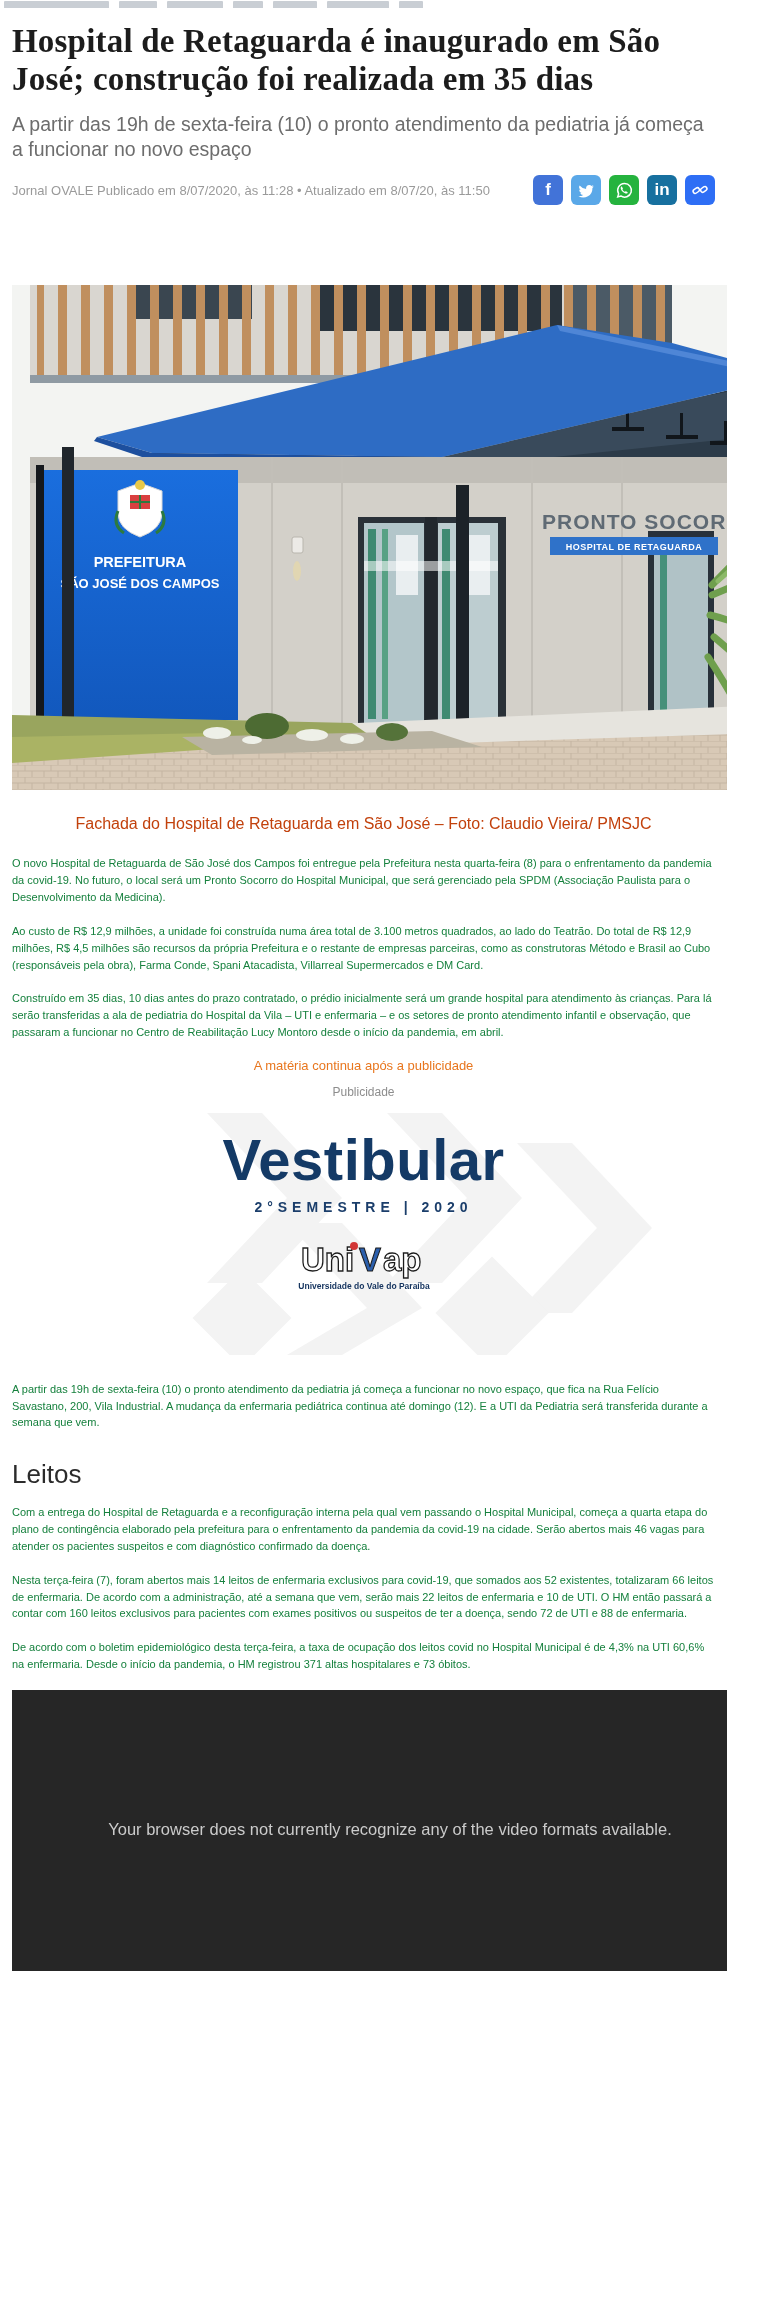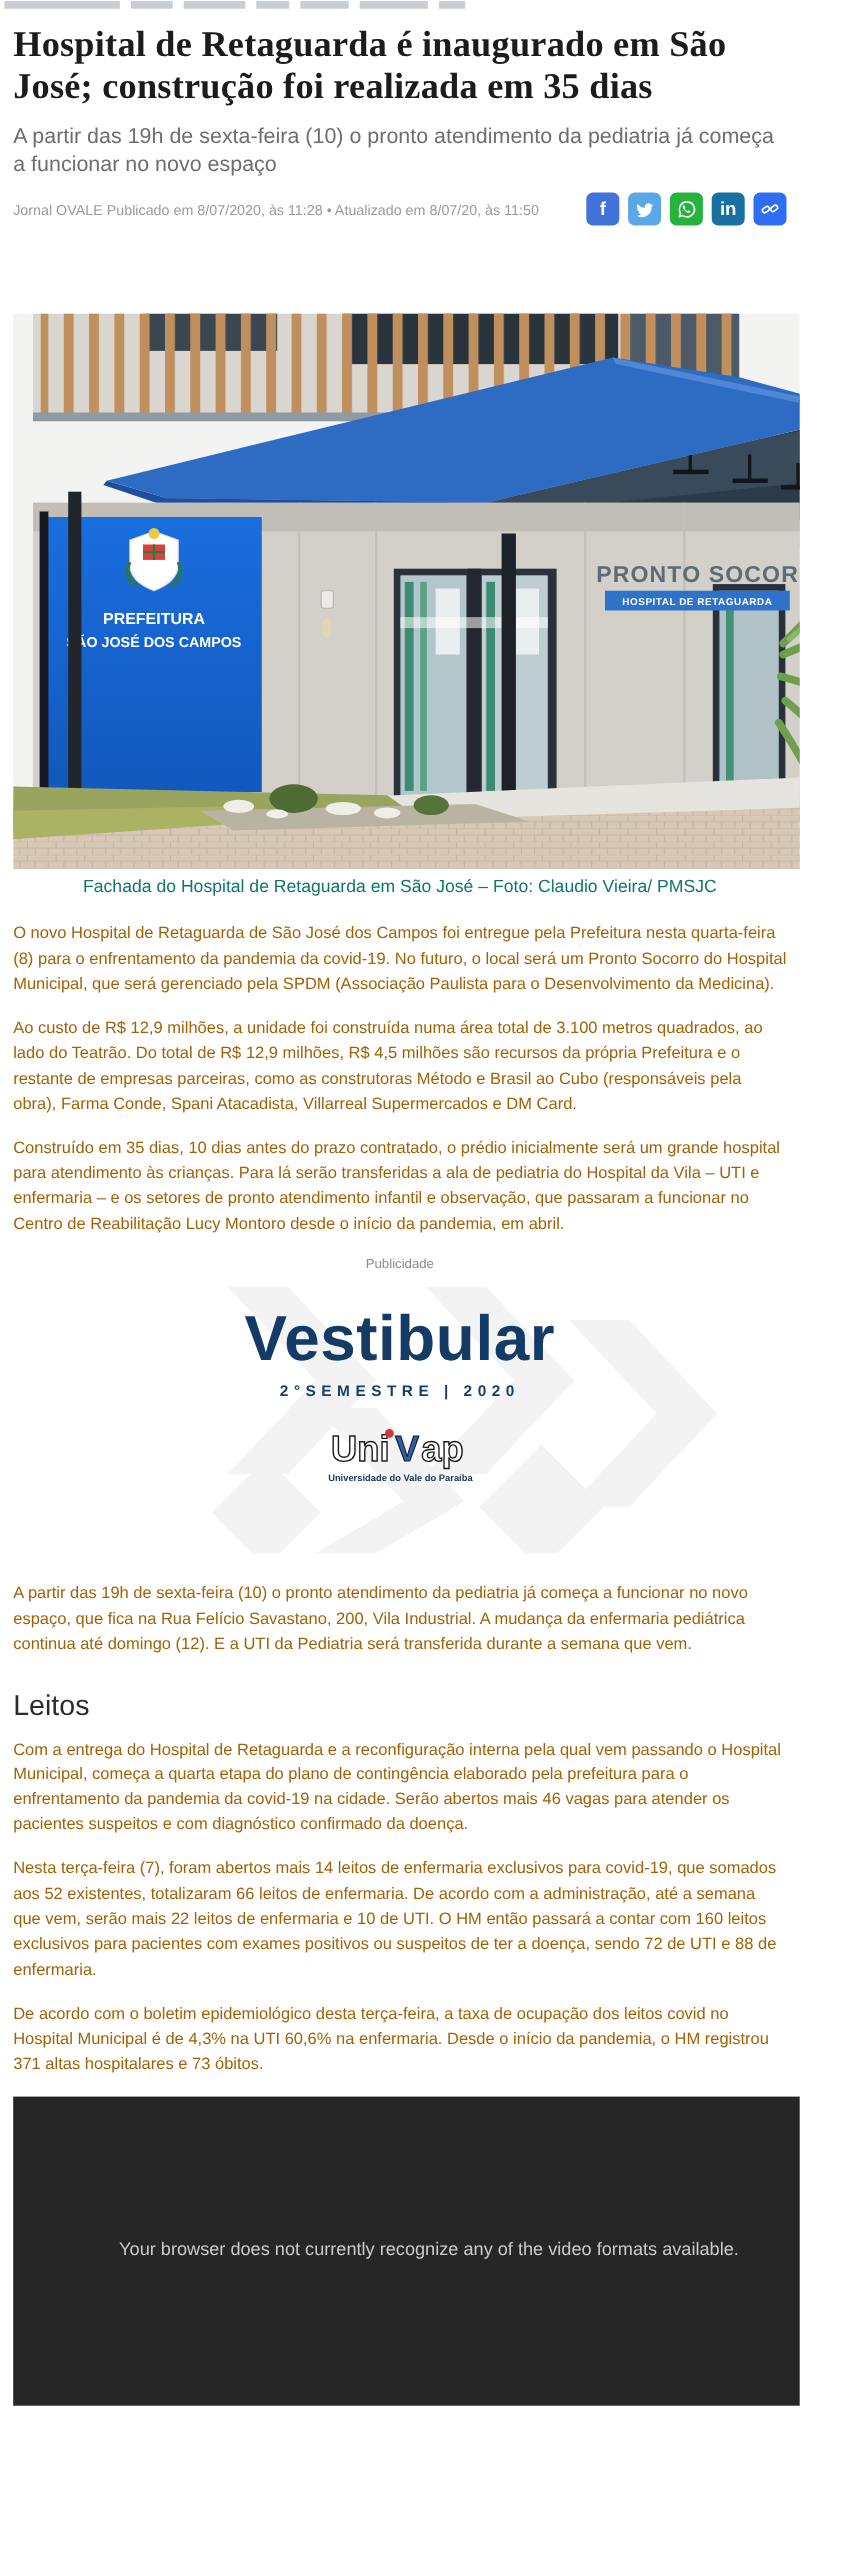--- a/index.html
+++ b/index.html
@@ -20,23 +20,23 @@
   .share .btn{width:30px;height:30px;border-radius:6px;display:flex;align-items:center;
               justify-content:center;color:#fff;font-weight:700;font-size:17px;cursor:pointer;}
   .btn-fb{background:#4273d8;}
   .btn-tw{background:#5aa8e8;}
   .btn-wa{background:#25b33e;}
   .btn-in{background:#17709f;font-size:14px;}
   .btn-lk{background:#2e6ef5;}
 
   figure.hero{margin:80px 0 0 0;}
   .hero svg{display:block;}
-  figcaption{font-size:16px;color:#0f766e;text-align:center;margin-top:8px;}
-
-  .body-copy{margin-top:22px;font-size:15px;line-height:1.53;color:#a16207;}
+  figcaption{font-size:16px;color:#c2410c;text-align:center;margin-top:25px;}
+
+  .body-copy{margin-top:22px;font-size:11px;line-height:1.53;color:#15803d;}
   .body-copy p{margin:0 0 17px 0;}
 
   .ad-notice{margin-top:6px;text-align:center;font-size:13px;color:#e8761e;}
   .ad-label{margin-top:12px;text-align:center;font-size:12px;color:#8d8d8d;}
   .ad-banner{position:relative;height:252px;margin-top:4px;overflow:hidden;cursor:pointer;}
   .ad-banner .pattern{position:absolute;inset:0;}
   .ad-content{position:relative;z-index:1;text-align:center;padding-top:28px;}
   .ad-headline{font-size:58px;font-weight:700;color:#143a66;letter-spacing:.5px;line-height:1;}
   .ad-subline{margin-top:10px;font-size:14px;font-weight:700;color:#1b3e6b;letter-spacing:5px;}
   .ad-logo{margin-top:22px;}
@@ -236,20 +236,21 @@
       </svg>
       <figcaption>Fachada do Hospital de Retaguarda em São José – Foto: Claudio Vieira/ PMSJC</figcaption>
     </figure>
 
     <div class="body-copy">
       <p>O novo Hospital de Retaguarda de São José dos Campos foi entregue pela Prefeitura nesta quarta-feira (8) para o enfrentamento da pandemia da covid-19. No futuro, o local será um Pronto Socorro do Hospital Municipal, que será gerenciado pela SPDM (Associação Paulista para o Desenvolvimento da Medicina).</p>
       <p>Ao custo de R$ 12,9 milhões, a unidade foi construída numa área total de 3.100 metros quadrados, ao lado do Teatrão. Do total de R$ 12,9 milhões, R$ 4,5 milhões são recursos da própria Prefeitura e o restante de empresas parceiras, como as construtoras Método e Brasil ao Cubo (responsáveis pela obra), Farma Conde, Spani Atacadista, Villarreal Supermercados e DM Card.</p>
       <p>Construído em 35 dias, 10 dias antes do prazo contratado, o prédio inicialmente será um grande hospital para atendimento às crianças. Para lá serão transferidas a ala de pediatria do Hospital da Vila – UTI e enfermaria – e os setores de pronto atendimento infantil e observação, que passaram a funcionar no Centro de Reabilitação Lucy Montoro desde o início da pandemia, em abril.</p>
     </div>
 
+    <div class="ad-notice">A matéria continua após a publicidade</div>
     <div class="ad-label">Publicidade</div>
 
     <div class="ad-banner">
       <svg class="pattern" width="760" height="252" viewBox="0 0 760 252">
         <g fill="#f3f3f3">
           <polygon points="250,10 330,95 250,180 195,180 275,95 195,10"></polygon>
           <polygon points="430,10 510,95 430,180 375,180 455,95 375,10"></polygon>
           <polygon points="560,40 640,125 560,210 505,210 585,125 505,40"></polygon>
           <polygon points="330,120 410,205 330,252 275,252 355,205 275,120"></polygon>
           <rect x="440" y="170" width="80" height="80" transform="rotate(45 480 210)"></rect>

